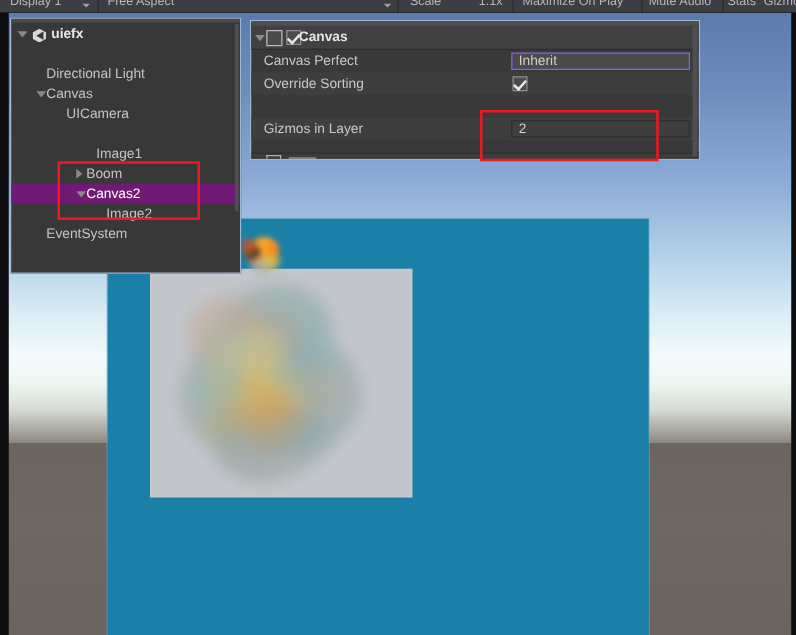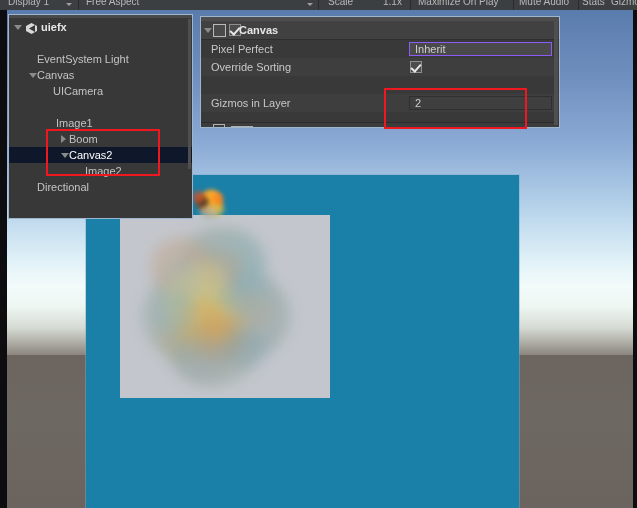--- a/index.html
+++ b/index.html
@@ -122,21 +122,21 @@
     line-height: 16px;
     font-size: 11px;
     color: #c4c4c4;
     white-space: nowrap;
   }
   .hrow.root {
     color: #e8e8e8;
     font-weight: bold;
   }
   .hrow.sel {
-    background: #0f172a;
+    background: #701a75;
     color: #ffffff;
     text-align: center;
   }
   .hrow .lbl { position: absolute; top: 0; }
   .foldout {
     position: absolute; top: 6px;
     width: 0; height: 0;
     border-left: 4px solid transparent;
     border-right: 4px solid transparent;
     border-top: 5px solid #8a8a8a;
@@ -352,70 +352,70 @@
   <div id="hier-header"></div>
 
   <div class="hrow root" style="top:4px;">
     <span class="foldout" style="left:5px;"></span>
     <span id="unity-logo"></span>
     <span class="lbl" style="left:32px;">uiefx</span>
   </div>
 
 
   <div class="hrow" style="top:36px;">
-    <span class="lbl" style="left:28px;">EventSystem Light</span>
+    <span class="lbl" style="left:28px;">Directional Light</span>
   </div>
 
   <div class="hrow" style="top:52px;">
     <span class="foldout" style="left:20px;"></span>
     <span class="lbl" style="left:28px;">Canvas</span>
   </div>
 
   <div class="hrow" style="top:68px;">
     <span class="lbl" style="left:44px;">UICamera</span>
   </div>
 
 
   <div class="hrow" style="top:100px;">
-    <span class="lbl" style="left:47px;">Image1</span>
+    <span class="lbl" style="left:68px;">Image1</span>
   </div>
 
   <div class="hrow" style="top:116px;">
     <span class="foldout closed" style="left:52px;"></span>
     <span class="lbl" style="left:60px;">Boom</span>
   </div>
 
   <div class="hrow sel" style="top:132px;">
     <span class="foldout" style="left:52px;"></span>
     <span class="lbl" style="left:60px;">Canvas2</span>
   </div>
 
   <div class="hrow" style="top:148px;">
     <span class="lbl" style="left:76px;">Image2</span>
   </div>
 
   <div class="hrow" style="top:164px;">
-    <span class="lbl" style="left:28px;">Directional</span>
+    <span class="lbl" style="left:28px;">EventSystem</span>
   </div>
 
   <div id="hier-scroll"></div>
 </div>
 
 <div id="inspector">
   <div id="insp-topstrip"></div>
 
   <div class="comp-header">
     <span class="comp-fold"></span>
     <span class="comp-iconbox"></span>
     <span class="chkbox on" style="left:28px; top:3px;"></span>
     <span class="comp-title">Canvas</span>
   </div>
 
   <div class="irow" style="top:23px;">
-    <span class="ilabel">Pixel Perfect</span>
+    <span class="ilabel">Canvas Perfect</span>
     <span class="field" style="left:208px; top:2px; width:143px;">Inherit</span>
   </div>
 
   <div class="irow alt" style="top:41px;">
     <span class="ilabel">Override Sorting</span>
     <span class="chkbox on" style="left:209px; top:3px;"></span>
   </div>
 
 
   <div class="irow alt" style="top:77px;">

